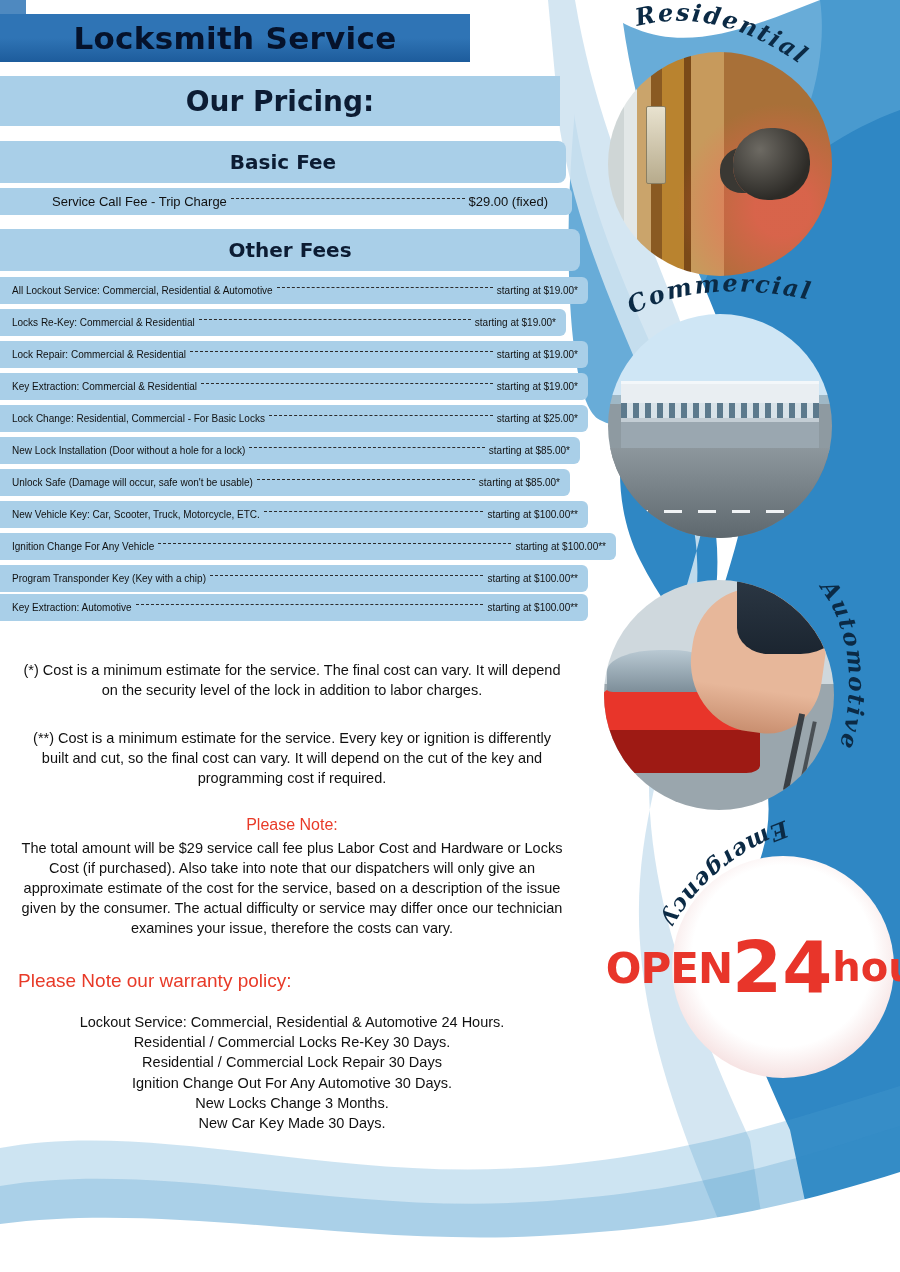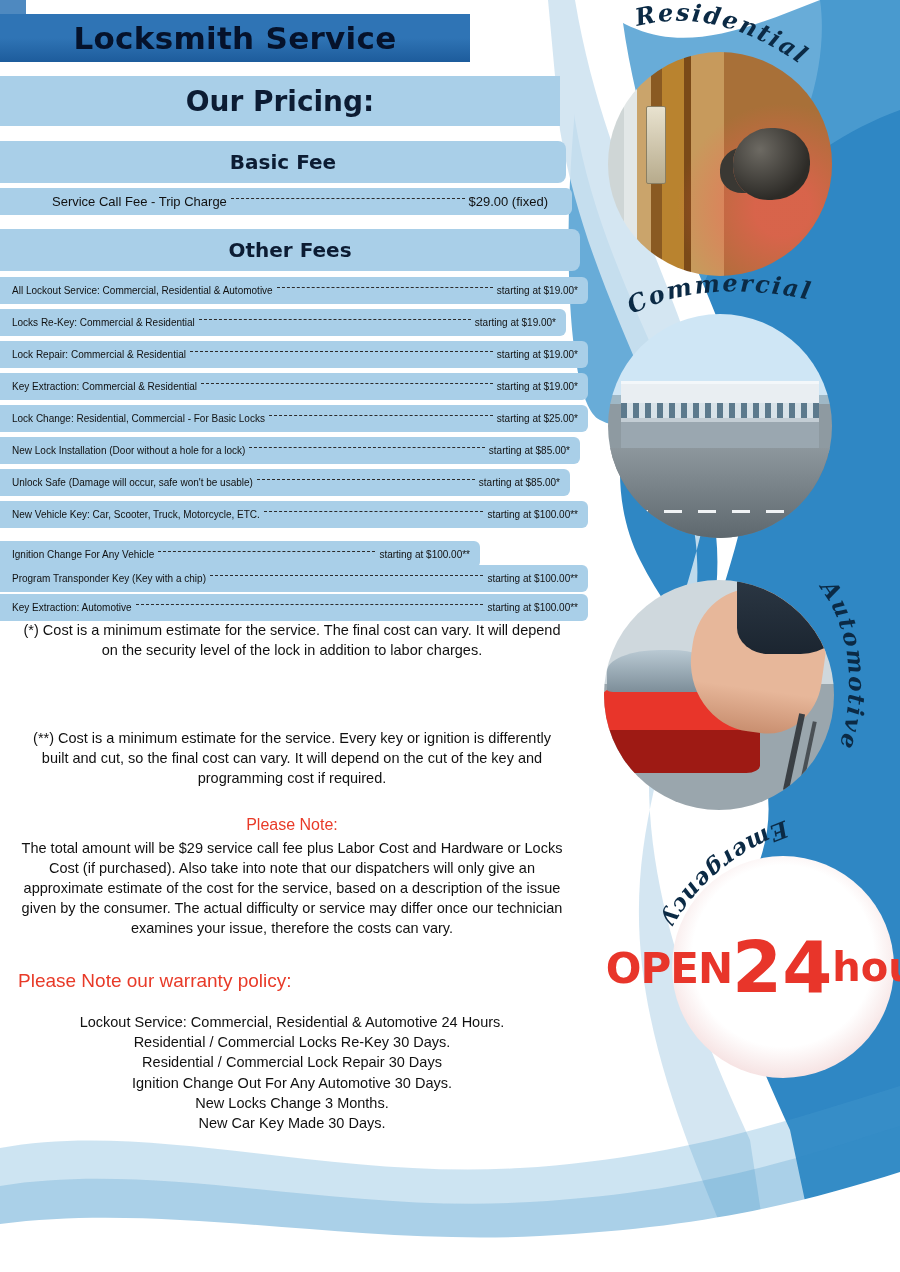--- a/index.html
+++ b/index.html
@@ -96,21 +96,21 @@
   .basic-row .price { padding-right: 14px; }
 
   
   .note-block {
     position: absolute;
     text-align: center;
     font-size: 14.5px;
     line-height: 20px;
     color: #111;
   }
-  .note1 { left: 18px; top: 620px; width: 548px; }
+  .note1 { left: 18px; top: 660px; width: 548px; }
   .note2 { left: 18px; top: 728px; width: 548px; }
 
   .please-note-title {
     position: absolute;
     left: 18px; top: 816px; width: 548px;
     text-align: center;
     font-size: 16px; color: #e83a28;
   }
   .please-note-body {
     position: absolute;
@@ -355,21 +355,21 @@
   <div class="fee-row" style="top:469px;width:570px;">
     <span class="label">Unlock Safe (Damage will occur, safe won't be usable)</span>
     <span class="dots"></span>
     <span class="price">starting at $85.00*</span>
   </div>
   <div class="fee-row" style="top:501px;width:588px;">
     <span class="label">New Vehicle Key: Car, Scooter, Truck, Motorcycle, ETC.</span>
     <span class="dots"></span>
     <span class="price">starting at $100.00**</span>
   </div>
-  <div class="fee-row" style="top:533px;width:480px;margin-top:8px;">
+  <div class="fee-row" style="top:533px;width:616px;">
     <span class="label">Ignition Change For Any Vehicle</span>
     <span class="dots"></span>
     <span class="price">starting at $100.00**</span>
   </div>
   <div class="fee-row" style="top:565px;width:588px;">
     <span class="label">Program Transponder Key (Key with a chip)</span>
     <span class="dots"></span>
     <span class="price">starting at $100.00**</span>
   </div>
   <div class="fee-row" style="top:594px;width:588px;">

